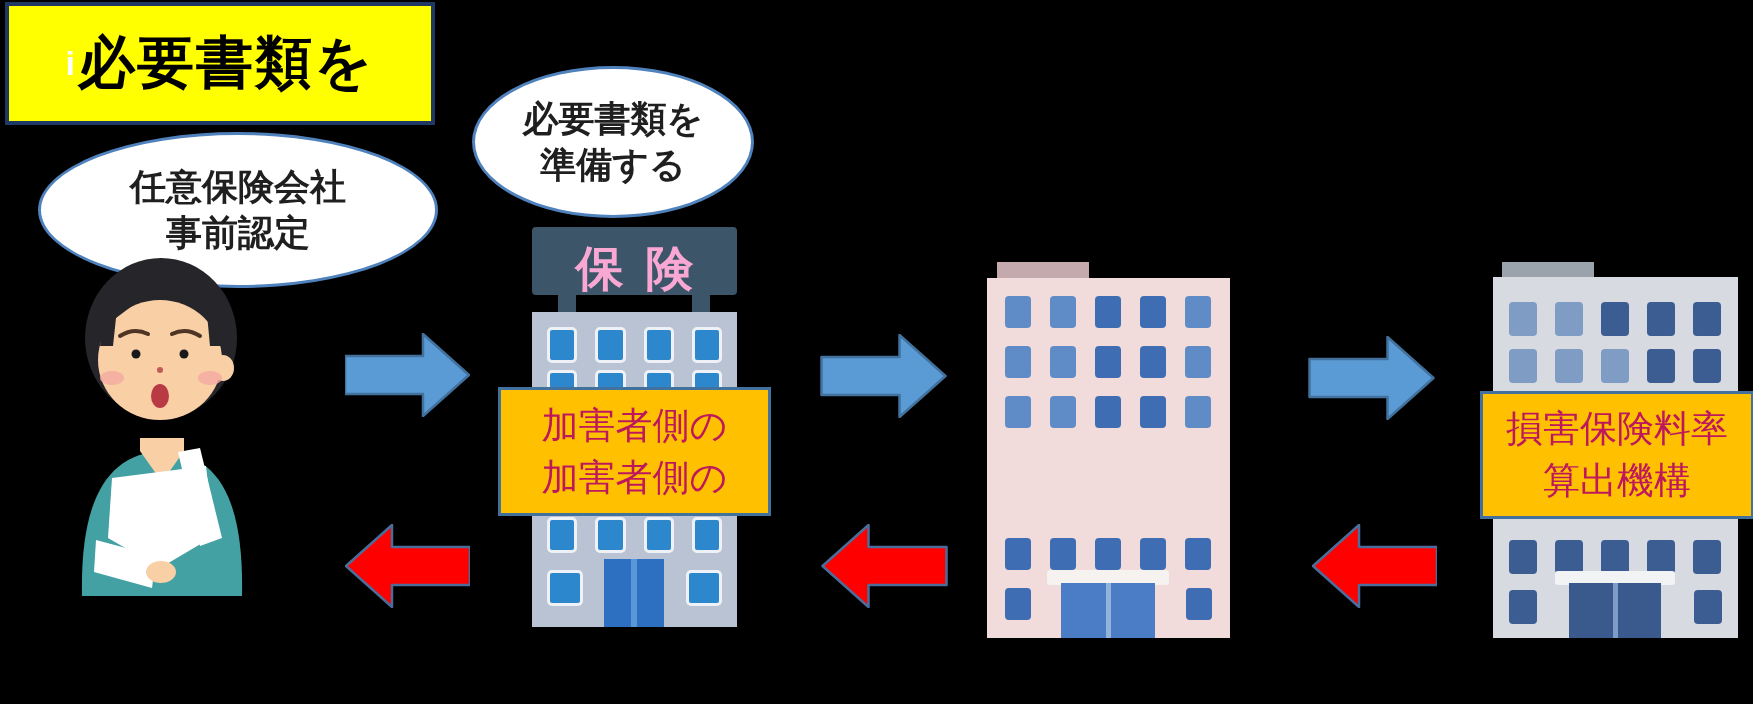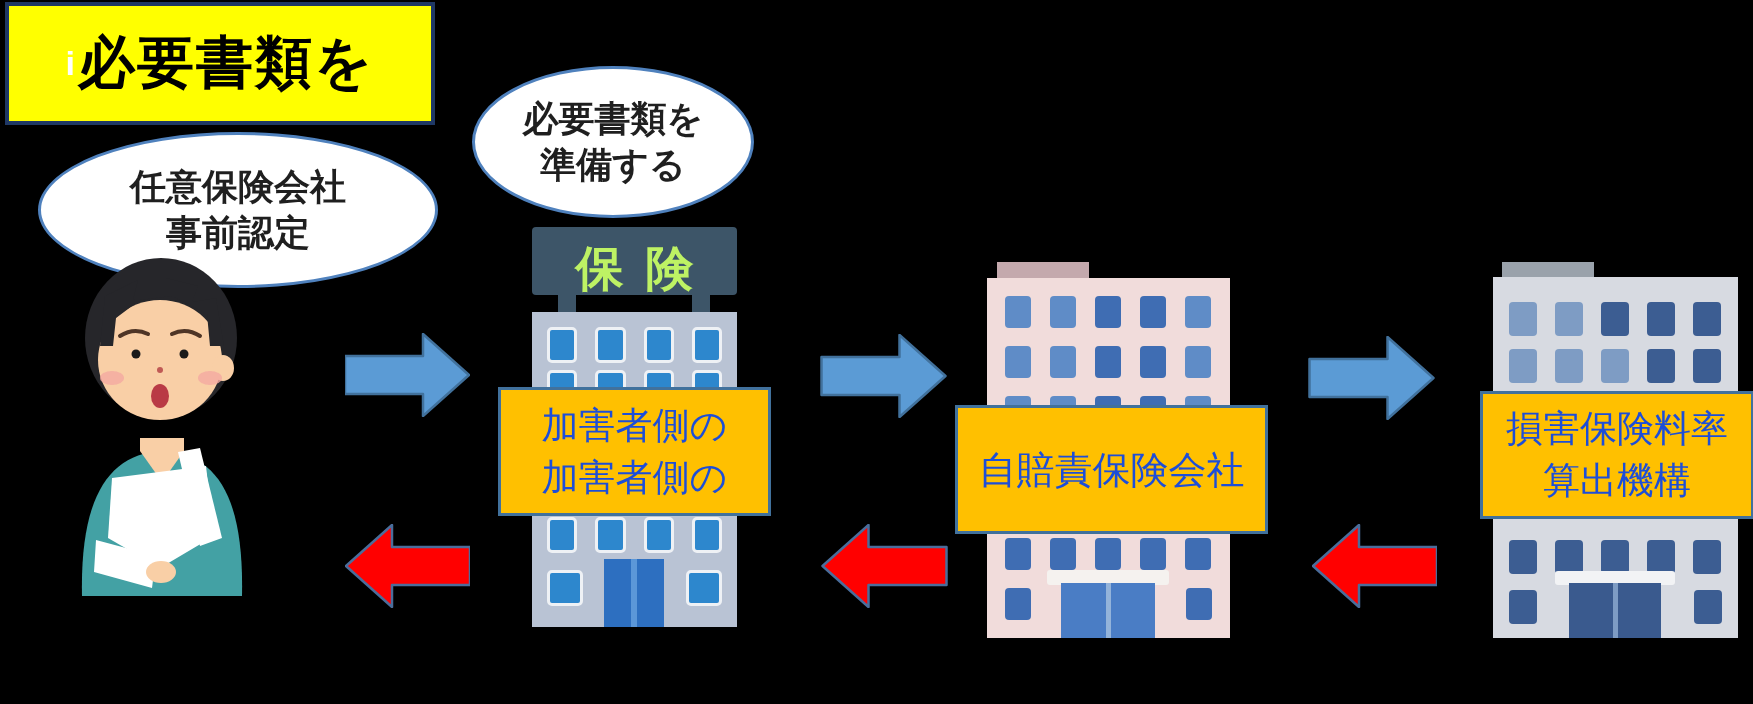--- a/index.html
+++ b/index.html
@@ -16,31 +16,31 @@
   
   .bubble{background:#ffffff;border:3px solid #4f81bd;border-radius:50%;
           display:flex;flex-direction:column;align-items:center;justify-content:center;font-weight:bold;}
   .bubble .bl{font-size:36px;line-height:46px;color:#1f1f1f;white-space:nowrap;}
   .bubble-1{left:38px;top:132px;width:394px;height:150px;}
   .bubble-2{left:472px;top:66px;width:276px;height:146px;}
 
   
   .olabel{background:#ffc000;border:3px solid #41719c;display:flex;flex-direction:column;
           align-items:center;justify-content:center;z-index:6;}
-  .olabel .ll{font-size:37px;line-height:52px;color:#1d4ed8;white-space:nowrap;}
+  .olabel .ll{font-size:37px;line-height:52px;color:#be185d;white-space:nowrap;}
   .label-1{left:498px;top:387px;width:267px;height:123px;}
   .label-2{left:955px;top:405px;width:307px;height:123px;}
   .label-2 .ll{font-size:38px;}
   .label-3{left:1480px;top:391px;width:268px;height:122px;}
 
   
   .body1{left:532px;top:312px;width:205px;height:315px;background:#b9c3d4;z-index:2;}
   .sign1{left:532px;top:227px;width:205px;height:68px;background:#3d5568;border-radius:4px;
          display:flex;align-items:center;justify-content:center;z-index:2;}
-  .sign1 .st{color:#bef264;font-size:48px;font-weight:bold;letter-spacing:22px;margin-right:-22px;margin-top:16px;}
+  .sign1 .st{color:#f9a8d4;font-size:48px;font-weight:bold;letter-spacing:22px;margin-right:-22px;margin-top:16px;}
   .post{top:293px;width:18px;height:22px;background:#3d5568;z-index:1;}
   .post.pa{left:558px;} .post.pb{left:692px;}
 
   .body2{left:987px;top:278px;width:243px;height:360px;background:#f1dcdb;z-index:2;}
   .roof2{left:997px;top:262px;width:92px;height:18px;background:#c4a9ad;z-index:1;}
   .body3{left:1493px;top:277px;width:245px;height:361px;background:#d7dae1;z-index:2;}
   .roof3{left:1502px;top:262px;width:92px;height:16px;background:#9aa2ab;z-index:1;}
 
   .row{position:absolute;left:0;display:flex;width:100%;box-sizing:border-box;}
   .b1row{padding:0 15px;gap:18px;}
@@ -177,23 +177,20 @@
     </div>
     <div class="row b2row outer" style="top:310px">
       <i class="w w2 dk"></i>
         <i class="w w2 dk"></i>
     </div>
     <span class="lintel2"></span>
     <div class="door2">
         <span class="dv"></span>
       </div>
   </div>
-  <div class="abs olabel label-2">
-    <span class="ll">自賠責保険会社</span>
-  </div>
 
   <div class="abs roof3"></div>
   <div class="abs body3">
     <div class="row b3row" style="top:25px">
       <i class="w w3 lt"></i>
         <i class="w w3 lt"></i>
         <i class="w w3"></i>
         <i class="w w3"></i>
         <i class="w w3"></i>
     </div>

